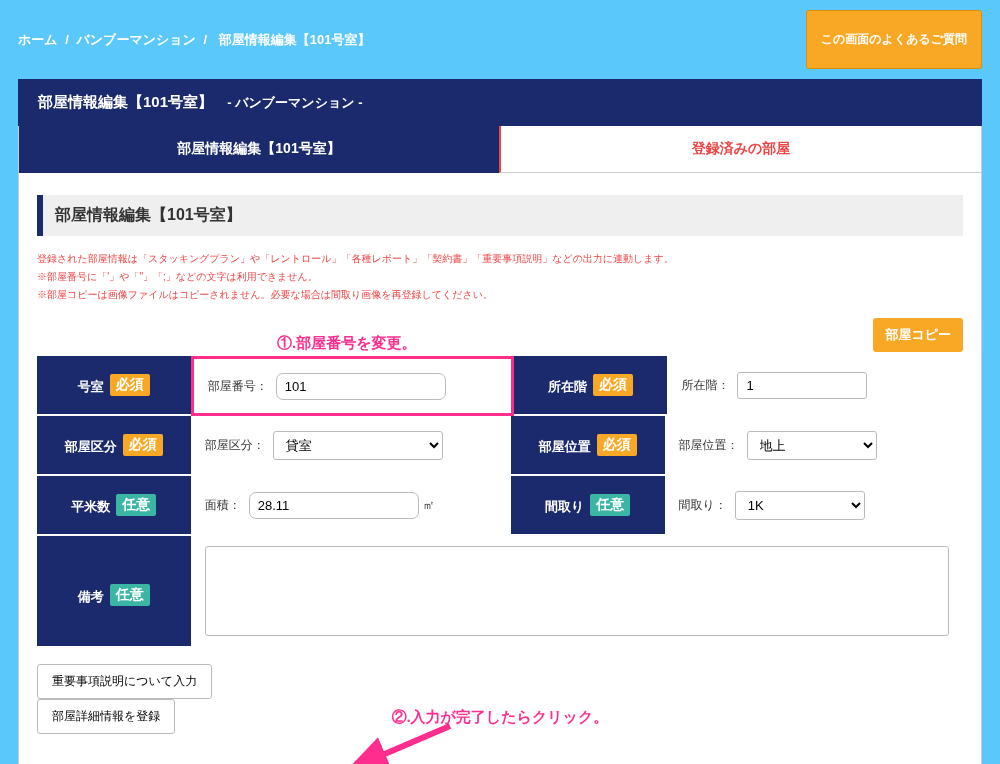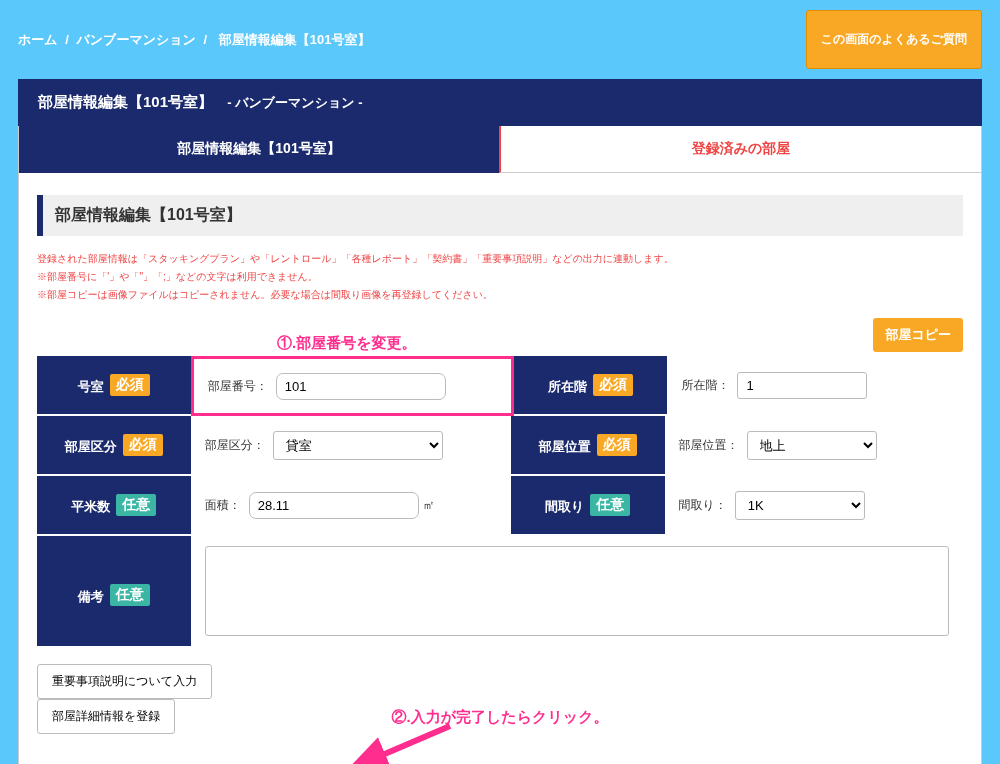--- a/index.html
+++ b/index.html
@@ -41,21 +41,21 @@
 .remarks-row .label-cell { padding: 40px 6px; }
 .remarks-row textarea { width: 100%; height: 90px; border: 1px solid #bbb; border-radius: 3px; padding: 6px; font-size: 13px; resize: none; }
 .highlight-box { border: 3px solid #ff2d8e; }
 .sub-buttons { margin-top: 18px; display: flex; flex-direction: column; align-items: flex-start; }
 .sub-btn { background: #fff; border: 1px solid #bbb; border-radius: 3px; padding: 8px 14px; font-size: 12px; cursor: pointer; }
 .action-row { margin-top: 34px; display: flex; justify-content: center; gap: 14px; position: relative; }
 .act-btn { padding: 14px 0; width: 220px; font-size: 15px; font-weight: bold; border: none; cursor: pointer; color: #fff; }
 .act-btn.update { background: #2eb34a; border: 3px solid #ff2d8e; }
 .act-btn.delete { background: #888; color: #fff; width: 180px; }
 .act-btn.back { background: #fff; color: #333; border: 1px solid #bbb; width: 180px; font-weight: normal; font-size: 13px; }
-.ann2-wrap { position: absolute; top: -60px; left: 50%; transform: translateX(-50%); text-align: center; width: 360px; }
+.ann2-wrap { position: absolute; top: -60px; left: 50%; transform: translateX(-50%); text-align: center; width: 360px; font-family: Liberation Serif, serif; }
 svg.arrow-svg { position: absolute; overflow: visible; pointer-events: none; }
 </style>
 </head>
 <body>
 
 <div class="wrapper">
   <div class="topbar">
     <div class="breadcrumb">
       <a style="color:#fff;text-decoration:none">ホーム</a>
       <span>/</span>

